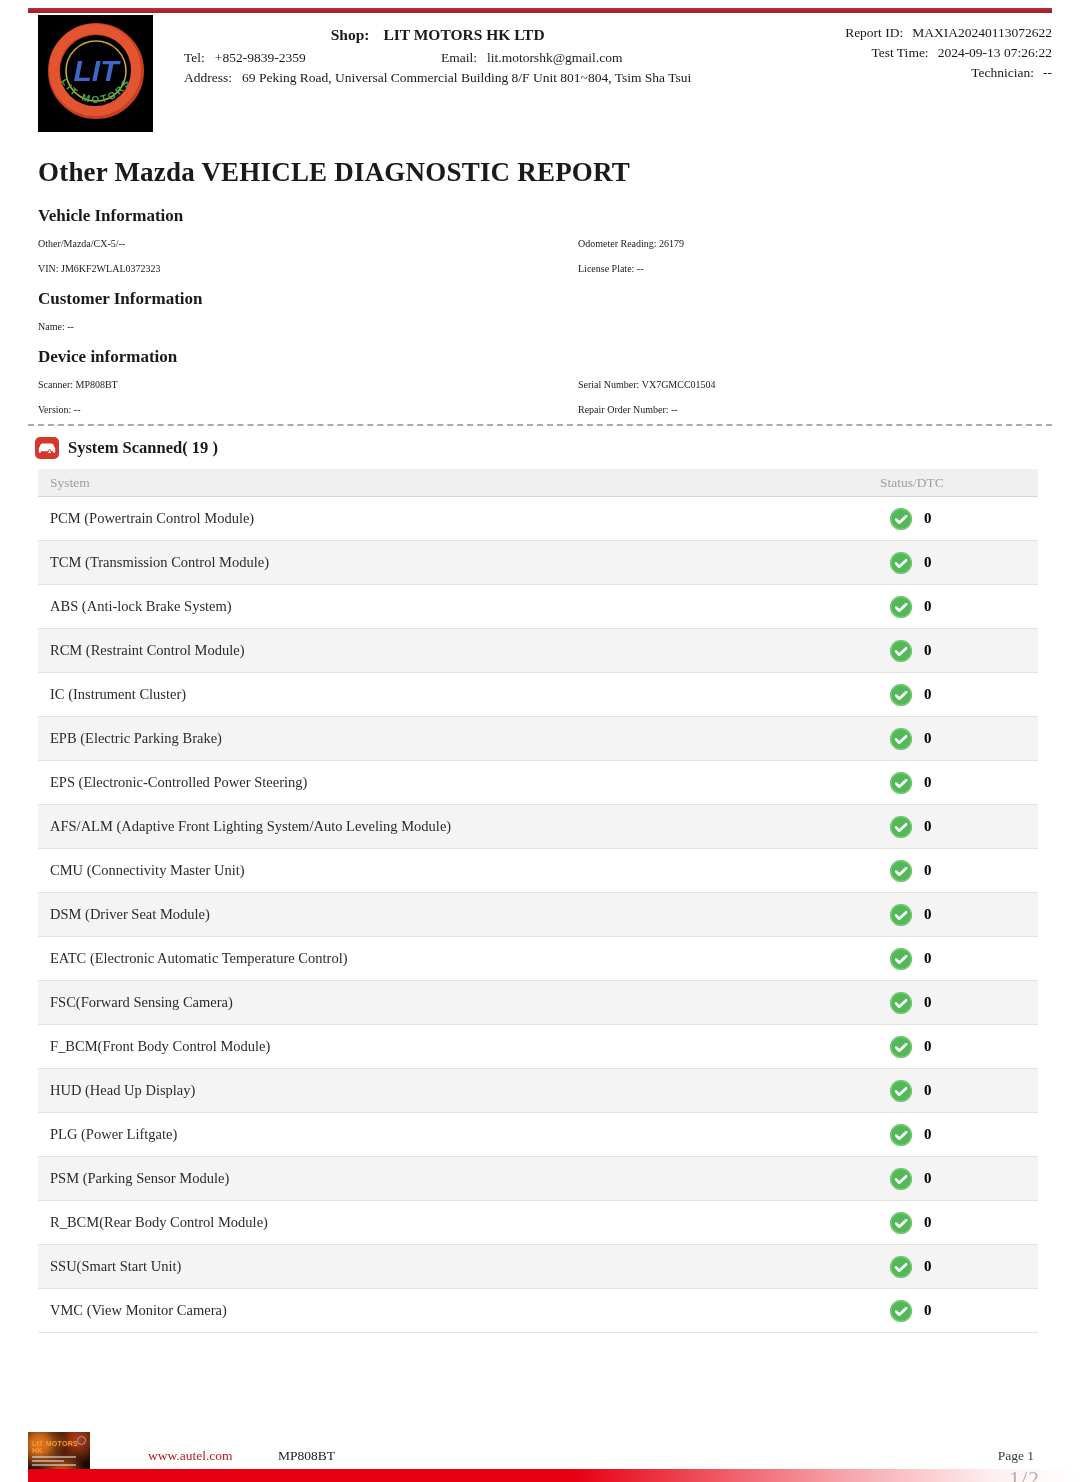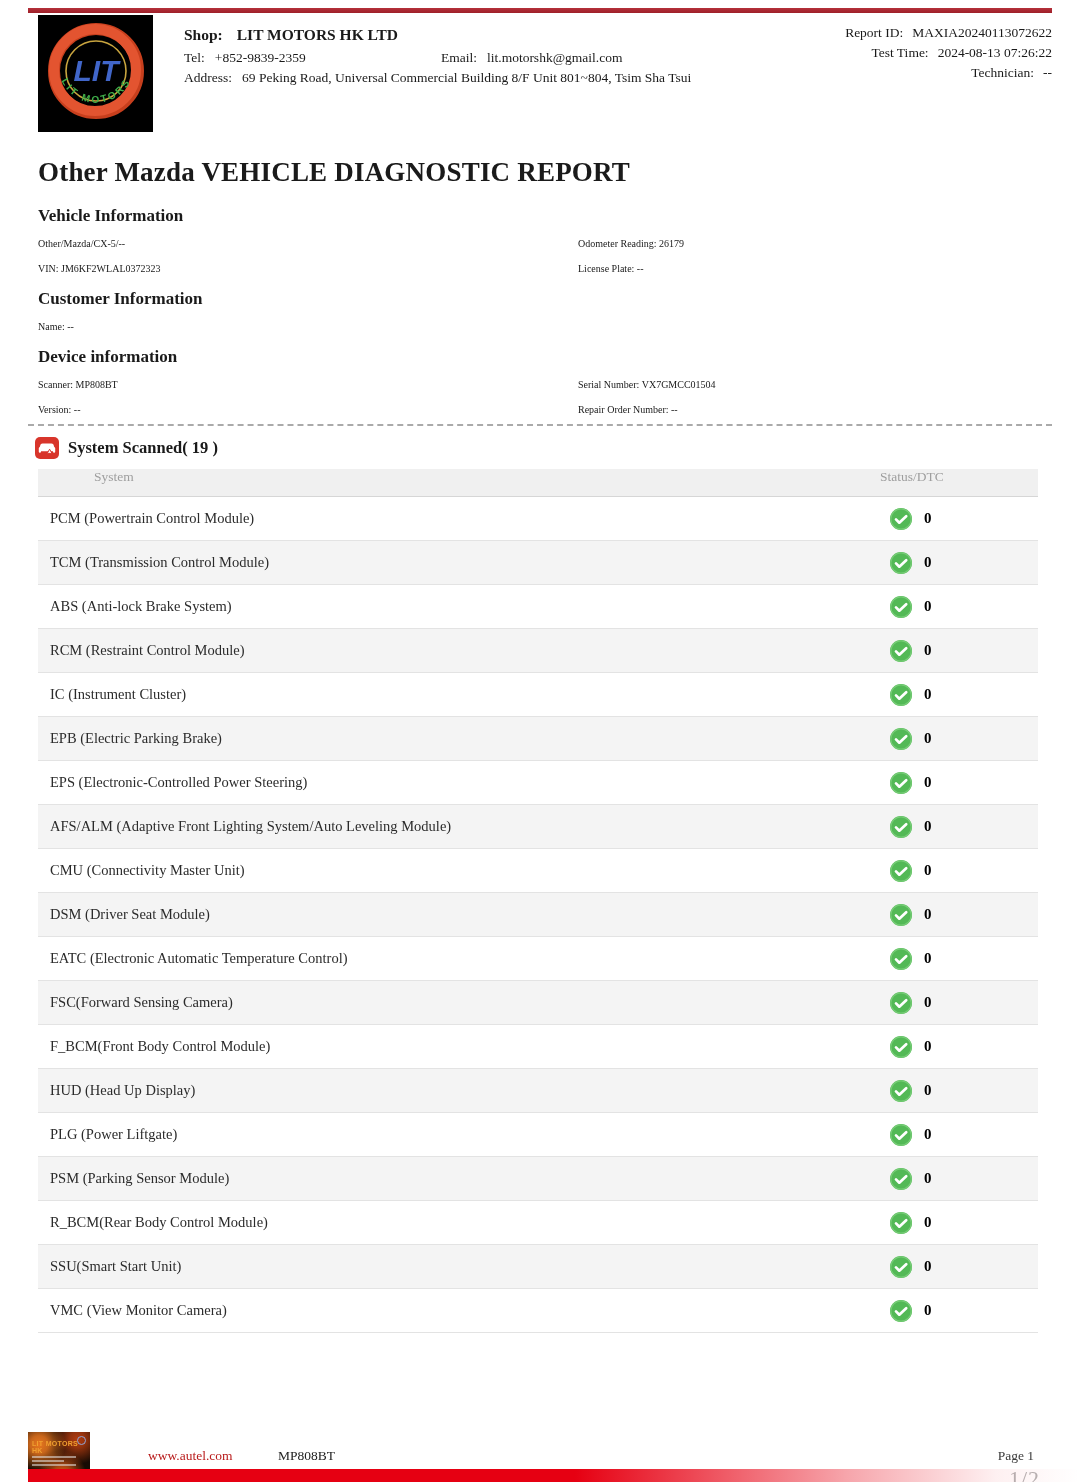--- a/index.html
+++ b/index.html
@@ -6,21 +6,21 @@
   html,body { background:#ffffff; }
   body { font-family:"Liberation Serif", serif; color:#1a1a1a; }
   .page { position:relative; width:1080px; height:1482px; background:#fff; overflow:hidden; margin:0 auto; }
 
   .topbar { position:absolute; top:8px; left:28px; right:28px; height:5px;
             background:linear-gradient(to bottom,#b5303a,#9e2029); }
 
   .header { position:absolute; top:15px; left:38px; right:28px; display:flex; align-items:flex-start; }
   .logo-box { width:115px; height:117px; background:#000; flex:0 0 auto; }
   .shop-block { margin-left:31px; padding-top:10px; font-size:13.5px; line-height:20px; }
-  .shop-line1 { font-size:15.5px; font-weight:bold; margin-bottom:3px; }
+  .shop-line1 { font-size:15.5px; font-weight:bold; margin-bottom:3px;text-align:center; }
   .shop-line1 .label { margin-right:14px; }
   .shop-line2 { display:flex; }
   .shop-line2 .tel-pair { width:257px; }
   .pair .label { margin-right:10px; }
   .meta-block { margin-left:auto; text-align:right; padding-top:8px; font-size:13.5px; line-height:20px; }
   .meta-line .label { margin-right:9px; }
 
   .doc-title { position:absolute; top:157px; left:38px; font-size:27px; font-weight:bold; letter-spacing:0.2px; }
 
   .sections { position:absolute; top:206px; left:38px; right:58px; }
@@ -30,22 +30,22 @@
   .info-line .col-r { flex:1; }
   .sec-gap { height:8px; }
 
   .dashed-rule { position:absolute; top:424px; left:28px; right:28px; border-top:2px dashed #aaaaaa; }
 
   .scan-heading { position:absolute; top:437px; left:35px; display:flex; align-items:center; }
   .scan-heading .car-ic { width:24px; height:22px; margin-right:9px; }
   .scan-heading .txt { font-size:16.5px; font-weight:bold; }
 
   .scan-table { position:absolute; top:469px; left:38px; width:1000px; font-size:14.5px; }
-  .thead { display:flex; align-items:flex-start; height:28px; background:#f0f0f0;
-           border-bottom:1px solid #d6d6d6; color:#9e9e9e; font-size:13.5px;padding-left:44px; }
+  .thead { display:flex; align-items:center; height:28px; background:#f0f0f0;
+           border-bottom:1px solid #d6d6d6; color:#9e9e9e; font-size:13.5px; }
   .thead .th-system { flex:1; padding-left:12px; }
   .thead .th-status { width:200px; text-align:center; padding-right:52px; }
   .trow { display:flex; align-items:center; height:44px; border-bottom:1px solid #e3e3e3; background:#fff; }
   .trow.alt { background:#f4f4f4; }
   .trow .td-name { flex:1; padding-left:12px; color:#2b2b2b; }
   .trow .td-status { width:200px; padding-left:52px; display:flex; align-items:center; }
   .trow .dtc { font-weight:bold; font-size:15px; margin-left:12px; color:#000; }
   .check-ic { width:22px; height:22px; display:block; }
 
   .bottom-bar { position:absolute; left:28px; right:0; bottom:0; height:13px;
@@ -104,21 +104,21 @@
       <div class="shop-line3 pair">
         <span class="label">Address:</span><span>69 Peking Road, Universal Commercial Building 8/F Unit 801~804, Tsim Sha Tsui</span>
       </div>
     </div>
 
     <div class="meta-block">
       <div class="meta-line">
         <span class="label">Report ID:</span><span>MAXIA20240113072622</span>
       </div>
       <div class="meta-line">
-        <span class="label">Test Time:</span><span>2024-08-13 07:26:22</span>
+        <span class="label">Test Time:</span><span>2024-09-13 07:26:22</span>
       </div>
       <div class="meta-line">
         <span class="label">Technician:</span><span>--</span>
       </div>
     </div>
   </div>
 
   <div class="doc-title">Other Mazda VEHICLE DIAGNOSTIC REPORT</div>
 
   <div class="sections">

